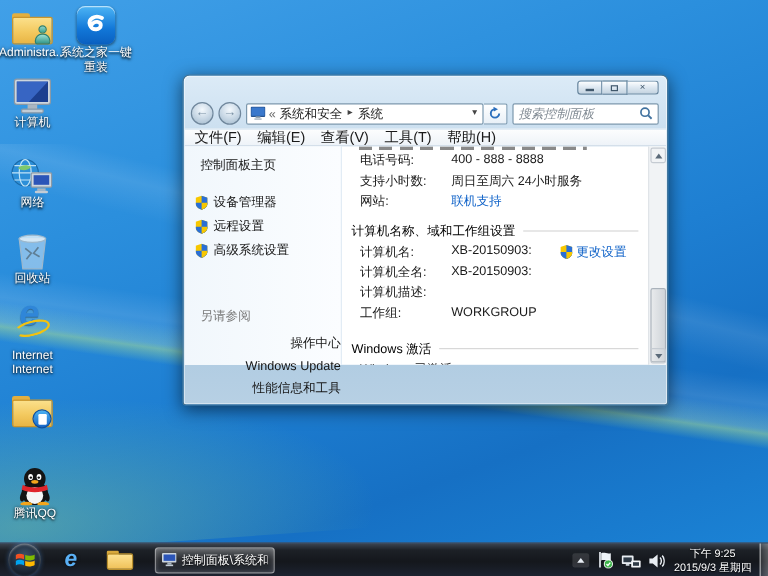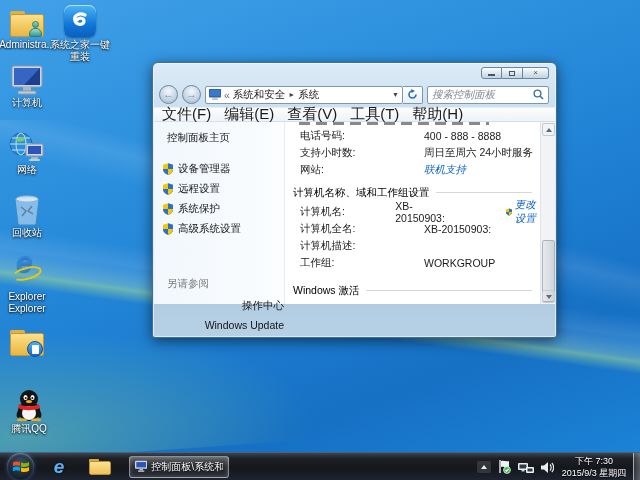--- a/index.html
+++ b/index.html
@@ -76,42 +76,42 @@
              display:flex; align-items:center; gap:3px; padding:0 3px; font-size:10.5px; color:#1a1a1a; }
   .addrbox .sep { color:#6b6b6b; }
   .addrbox .tri { font-size:7px; color:#444; }
   .addr-caret { margin-left:auto; font-size:7px; color:#444; }
   .refreshbtn { width:20px; height:18px; border:1px solid #7c98ad; border-left:none; margin-left:-4px; background:linear-gradient(#fff,#e8f0f7); display:flex; align-items:center; justify-content:center; border-radius:0 2px 2px 0;}
   .searchbox { width:122px; height:18px; background:#fff; border:1px solid #7c98ad; border-radius:2px;
                display:flex; align-items:center; padding:0 4px; font-size:10.5px; color:#808a93; }
   .searchbox .ph { flex:1; font-style:italic; }
 
   .menurow { height:15px; margin:0 1px; background:linear-gradient(#fcfdfe,#eef3f8); border-top:1px solid #e7eef5; border-bottom:1px solid #d5dfe9;
-             display:flex; align-items:center; gap:13px; padding:0 8px; font-size:15px; color:#1a1a1a; }
+             display:flex; align-items:center; gap:13px; padding:0 8px; font-size:12px; color:#1a1a1a; }
 
   .clientbody { display:flex; height:182px; margin:0 1px 1px; background:#fff; }
   .sidepane { width:131px; background:linear-gradient(90deg,#f1f7fc,#fbfdff); border-right:1px solid #e2ecf5;
               font-size:10.5px; color:#151515; padding-top:9px; }
   .sidepane .home { padding:0 0 14px 13px; }
   .sitem { display:flex; align-items:center; gap:5px; padding:3px 0 3px 9px;font-family:Liberation Mono, monospace; }
   .sitem span { cursor:pointer; }
   .seealso { margin-top:34px; }
   .seealso .hdr { color:#7a7a7a; padding:4px 0 5px 13px; }
   .seealso .si { padding:3px 0 3px 13px; cursor:pointer;text-align:right; }
 
   .contentpane { flex:1; position:relative; font-size:10.5px; color:#1a1a1a; overflow:hidden; }
   .clipline { height:3px; overflow:hidden; margin:0 0 2px 14px; width:190px;
               background:repeating-linear-gradient(90deg,#4a4a4a 0 11px, transparent 11px 17px); opacity:.65; }
-  .crow { display:flex; align-items:center; height:17px; padding-left:15px;gap:48px; }
+  .crow { display:flex; align-items:flex-start; height:17px; padding-left:15px; }
   .crow .lb { width:76px; }
   .crow .vl { }
-  .alink { color:#0f62c8; cursor:pointer;font-style:italic; }
+  .alink { color:#0f62c8; cursor:pointer; }
   .sechead { display:flex; align-items:center; gap:6px; padding-left:8px; margin:7px 0 3px; height:15px; color:#000; }
   .sechead .rule { flex:1; height:1px; background:#d8d8d8; margin-right:8px; }
-  .chg { display:flex; align-items:center; gap:3px; margin-left:13px; }
+  .chg { display:flex; align-items:center; gap:3px; margin-left:24px; }
 
   .actzone { position:relative; }
   .badge { position:absolute; right:7px; top:16px; width:82px; height:50px; border-radius:3px;
            background:linear-gradient(135deg,#3e7bd0 0%,#1b4898 45%,#0c2d6b 100%);
            border:1px solid #0a2a60; box-shadow:inset 0 1px 0 rgba(255,255,255,.35);
            color:#cfe0ff; text-align:center; padding-top:4px; }
   .badge .l1 { font-size:7.5px; letter-spacing:1px; }
   .badge .l2 { font-size:15px; font-weight:bold; color:#fff; text-shadow:0 1px 2px #001a4d; line-height:17px; }
   .badge svg { position:absolute; right:3px; top:2px; }
 
@@ -223,21 +223,21 @@
   <span>回收站</span>
 </div>
 
 <div class="dicon" style="left:-1px;top:257px;">
   <div class="ig">
     <div class="ie-ic">
         <span class="e">e</span>
         <span class="ring"></span>
       </div>
   </div>
-  <span>Explorer Explorer</span>
+  <span>Internet Internet</span>
 </div>
 
 <div class="dicon" style="left:-1px;top:324px;">
   <div class="ig">
     <div class="folder">
         <div class="back"></div>
         <div class="front"></div>
       <div class="doc">
           <b></b>
         </div>
@@ -340,36 +340,28 @@
         </svg>
         <span>远程设置</span>
       </div>
       <div class="sitem">
         <svg width="10" height="12" viewBox="0 0 12 14">
           <path d="M6 0 L12 2 V7 C12 11 9 13 6 14 C3 13 0 11 0 7 V2 Z" fill="#f7c700"></path>
           <path d="M6 0 L12 2 V7 C12 11 9 13 6 14 V0Z" fill="#2a6fd6"></path>
           <path d="M0 7 H12 C12 11 9 13 6 14 C3 13 0 11 0 7Z" fill="#2a6fd6"></path>
           <path d="M6 7 H12 C12 11 9 13 6 14Z" fill="#f7c700"></path>
         </svg>
-        <span>系统保护</span>
-      </div>
-      <div class="sitem">
-        <svg width="10" height="12" viewBox="0 0 12 14">
-          <path d="M6 0 L12 2 V7 C12 11 9 13 6 14 C3 13 0 11 0 7 V2 Z" fill="#f7c700"></path>
-          <path d="M6 0 L12 2 V7 C12 11 9 13 6 14 V0Z" fill="#2a6fd6"></path>
-          <path d="M0 7 H12 C12 11 9 13 6 14 C3 13 0 11 0 7Z" fill="#2a6fd6"></path>
-          <path d="M6 7 H12 C12 11 9 13 6 14Z" fill="#f7c700"></path>
-        </svg>
         <span>高级系统设置</span>
       </div>
 
       <div class="seealso">
         <div class="hdr">另请参阅</div>
         <div class="si">操作中心</div>
         <div class="si">Windows Update</div>
+        <div class="si">性能信息和工具</div>
       </div>
     </div>
 
     <div class="contentpane">
       <div class="clipline"></div>
 
       <div class="crow">
         <span class="lb">电话号码:</span>
         <span class="vl">400 - 888 - 8888</span>
       </div>
@@ -494,17 +486,17 @@
       <rect x="3.5" y="9" width="3" height="1.5" fill="#c8d0d8"></rect>
       <rect x="8" y="6" width="8" height="6" rx="1" fill="#f2f5f8"></rect>
       <rect x="9.5" y="7.5" width="5" height="3" fill="#2e3a46"></rect>
     </svg>
     <svg width="13" height="13" viewBox="0 0 13 13">
       <path d="M0 4.5 H3 L7 1 V12 L3 8.5 H0 Z" fill="#e8edf2"></path>
       <path d="M9 3.5 C10.5 5 10.5 8 9 9.5 M10.8 2 C13.2 4.2 13.2 8.8 10.8 11" stroke="#e8edf2" stroke-width="1.2" fill="none"></path>
     </svg>
   </div>
   <div class="clock">
-    <div>下午 7:30</div>
+    <div>下午 9:25</div>
     <div>2015/9/3 星期四</div>
   </div>
   <div class="showdesk"></div>
 </div>
 
 </body></html>

